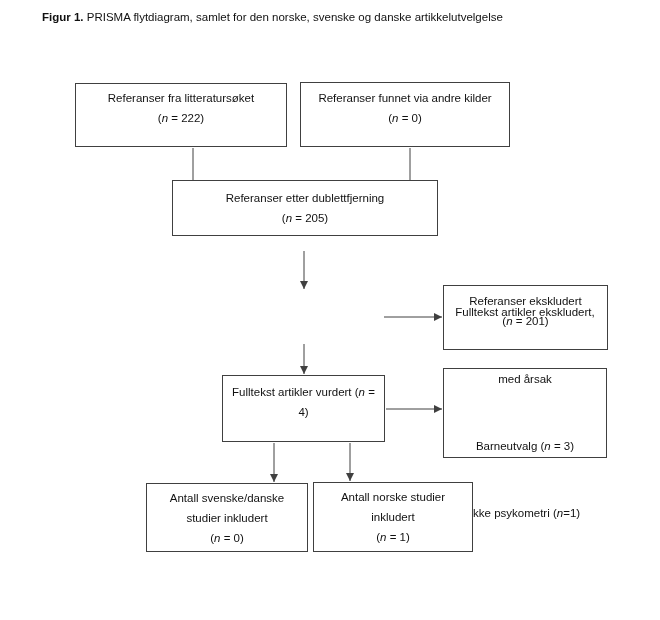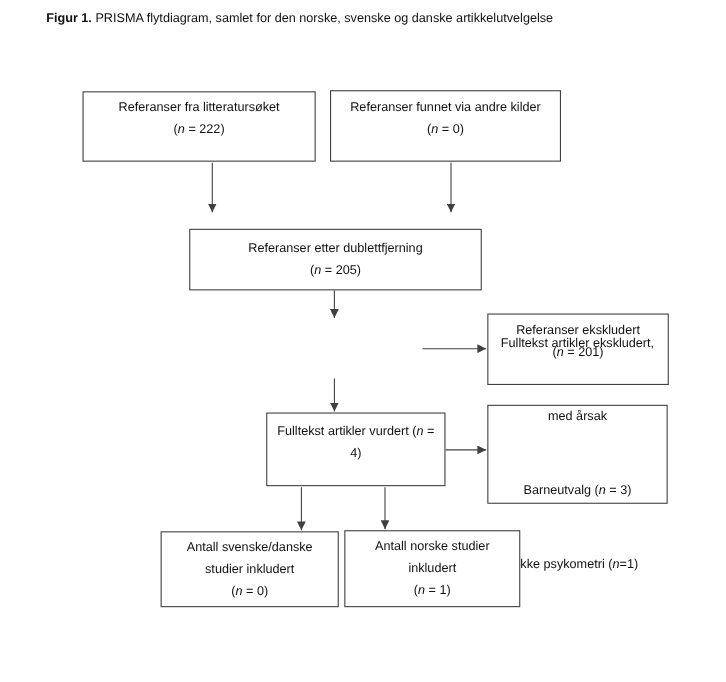--- a/index.html
+++ b/index.html
@@ -32,24 +32,24 @@
     text-align: right;
     font-size: 11.5px;
     line-height: 20px;
     color: #111111;
     box-sizing: border-box;
   }
   .flow-box.pad-b { padding-bottom: 14px; }
   .box-line { display: block; }
   #box-literature       { left:  75px; top:  83px; width: 212px; height: 64px; }
   #box-other-sources    { left: 300px; top:  82px; width: 210px; height: 65px; }
-  #box-after-duplicates { left: 172px; top: 208px; width: 266px; height: 56px; }
+  #box-after-duplicates { left: 172px; top: 180px; width: 266px; height: 56px; }
   #box-screening        { left: 225px; top: 290px; width: 158px; height: 53px; }
   #box-ref-excluded     { left: 443px; top: 285px; width: 165px; height: 65px; }
-  #box-fulltext         { left: 222px; top: 375px; width: 163px; height: 67px; margin-left: 20px; }
+  #box-fulltext         { left: 222px; top: 375px; width: 163px; height: 67px; }
   #box-ft-excluded      { left: 443px; top: 368px; width: 164px; height: 90px; line-height: 19px; gap: 48px; }
   #box-swe-dan          { left: 146px; top: 483px; width: 162px; height: 69px; }
   #box-norwegian        { left: 313px; top: 482px; width: 160px; height: 70px; }
   #arrow-layer {
     position: absolute;
     left: 0; top: 0;
     width: 660px; height: 620px;
     pointer-events: none;
   }
 </style>

